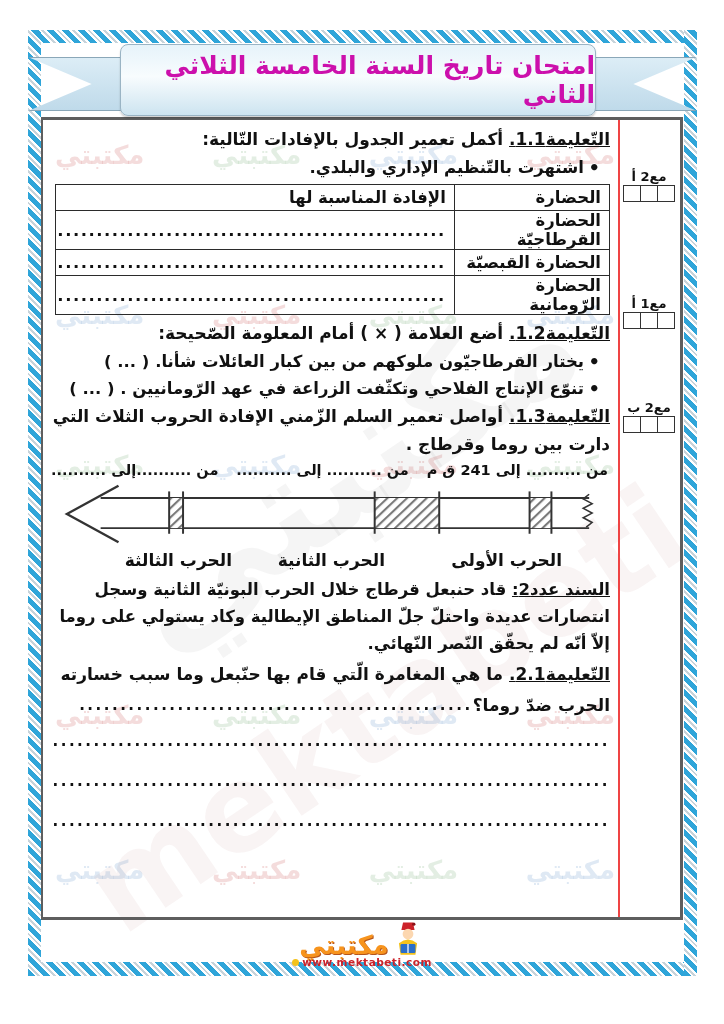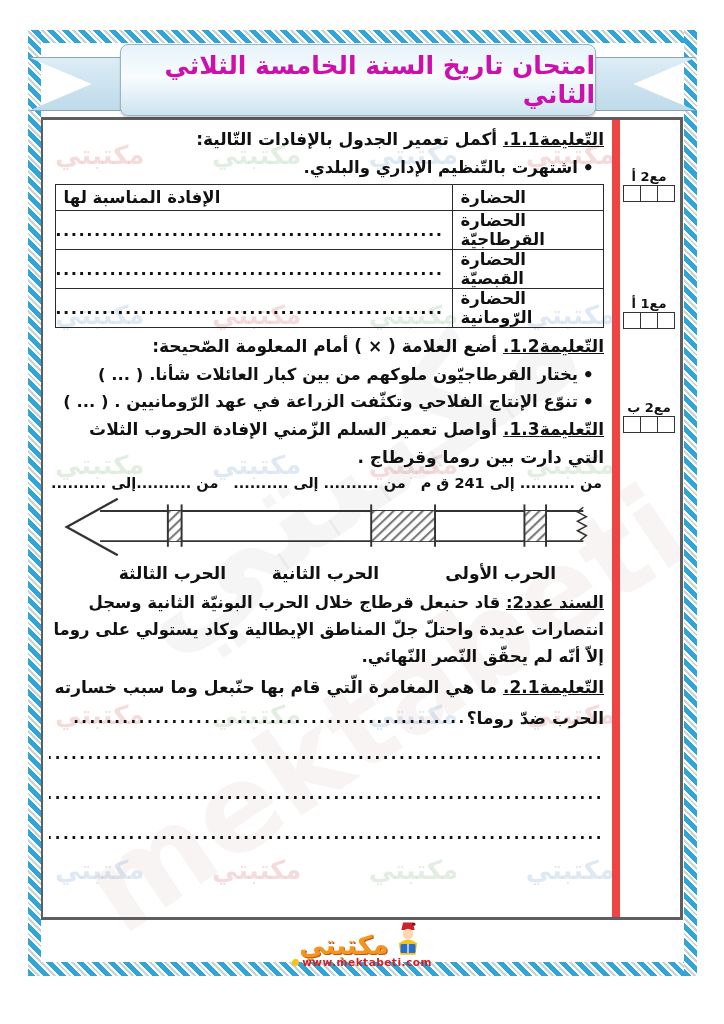--- a/index.html
+++ b/index.html
@@ -31,43 +31,43 @@
   .wm-layer{position:absolute;inset:0;z-index:1;pointer-events:none;}
   .wm-row{position:absolute;left:55px;width:560px;display:flex;justify-content:space-between;direction:rtl;}
   .wm{font-size:26px;font-weight:bold;}
   .wm-red{color:rgba(200,80,80,.20);} .wm-blue{color:rgba(95,145,200,.20);} .wm-green{color:rgba(115,170,115,.20);}
   .wm-big{position:absolute;font-size:150px;font-weight:bold;color:rgba(110,110,110,.07);
     transform:rotate(-34deg);white-space:nowrap;}
 
   
   .content-box{position:absolute;left:40px;top:117px;width:643px;height:803px;
     border:3px solid #5e5e5e;box-sizing:border-box;display:flex;direction:rtl;z-index:2;background:transparent;}
-  .margin-col{width:60px;flex-shrink:0;border-left:8px solid #ef4444;position:relative;}
+  .margin-col{width:60px;flex-shrink:0;border-left:2px solid #ef4444;position:relative;}
   .main-col{flex:1;padding:4px 8px 0 6px;direction:rtl;text-align:right;overflow:hidden;}
 
   
   .crit{position:absolute;right:4px;width:54px;text-align:center;}
   .crit-label{font-size:13px;font-weight:bold;white-space:nowrap;}
   .score-grid{display:flex;direction:ltr;justify-content:center;margin-top:1px;}
   .score-box{width:16px;height:15px;border:1px solid #333;border-left:none;background:#fff;}
   .score-box:first-child{border-left:1px solid #333;}
   .crit1{top:49px;} .crit2{top:176px;} .crit3{top:280px;margin-left:36px;}
 
   
   .line{margin:0;font-size:17px;font-weight:600;line-height:30px;}
   .lbl{font-weight:bold;text-decoration:underline;}
   ul.blt{list-style:none;margin:0;padding:0 26px 0 0;}
   ul.blt li{position:relative;font-size:16.5px;font-weight:600;line-height:27px;}
   ul.blt li::before{content:"•";position:absolute;right:-16px;font-size:18px;}
 
   table.civ{width:99%;border-collapse:collapse;margin:3px 0;}
   table.civ th,table.civ td{border:1.5px solid #2b2b2b;font-size:16.5px;font-weight:600;
     padding:0 8px;height:25px;}
-  th.h-right,td.civ-name{width:28%;text-align:left;}
-  th.h-left{text-align:left;font-weight:600;}
+  th.h-right,td.civ-name{width:28%;text-align:right;}
+  th.h-left{text-align:right;font-weight:600;}
   td.dots-cell{text-align:center;overflow:hidden;white-space:nowrap;max-width:380px;
     letter-spacing:1.5px;font-weight:bold;font-size:13px;}
 
   .fillline{display:flex;direction:rtl;justify-content:space-between;
     font-size:14.5px;font-weight:600;margin:2px 2px 0 2px;line-height:20px;}
   .timeline-wrap{margin:2px 0 0 0;}
   .warlabels{position:relative;height:26px;font-size:17px;font-weight:bold;}
   .warlabels span{position:absolute;top:0;white-space:nowrap;}
   .w1{right:48px;} .w2{right:225px;} .w3{right:378px;}
 

